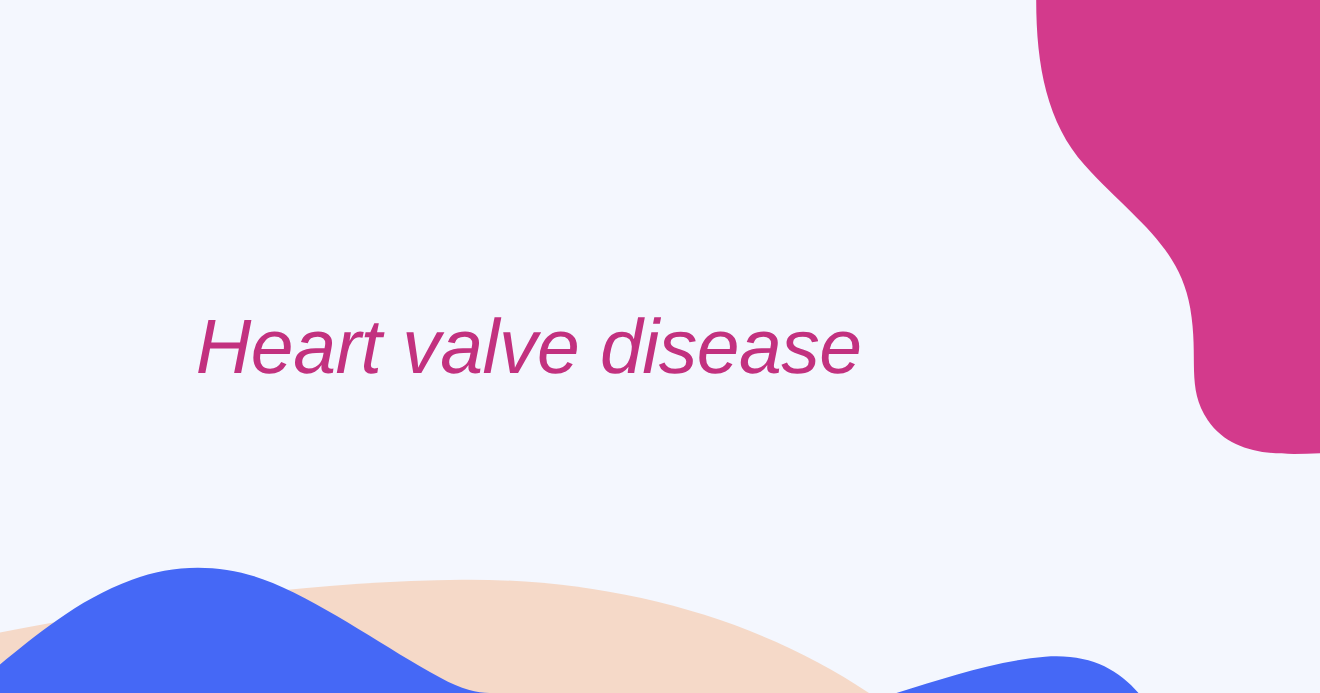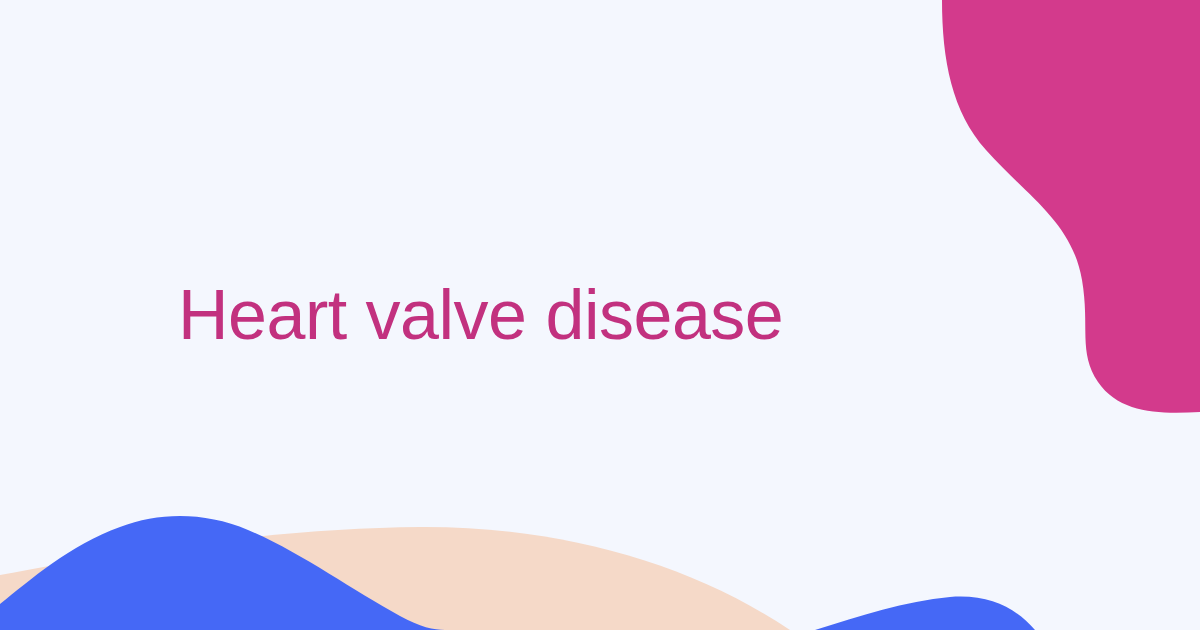--- a/index.html
+++ b/index.html
@@ -38,20 +38,21 @@
     left: 0;
     top: 0;
     width: 1200px;
     height: 630px;
     display: flex;
     align-items: center;
     justify-content: flex-start;
     padding: 0 0 0 178px;
     box-sizing: border-box;
     z-index: 5;
+    font-style: italic;
   }
 
   #page-title {
     margin: 0;
     font-family: "Liberation Sans", "DejaVu Sans", sans-serif;
     font-size: 70px;
     font-weight: 400;
     line-height: 1.12;
     letter-spacing: -0.5px;
     color: #c2317f;

